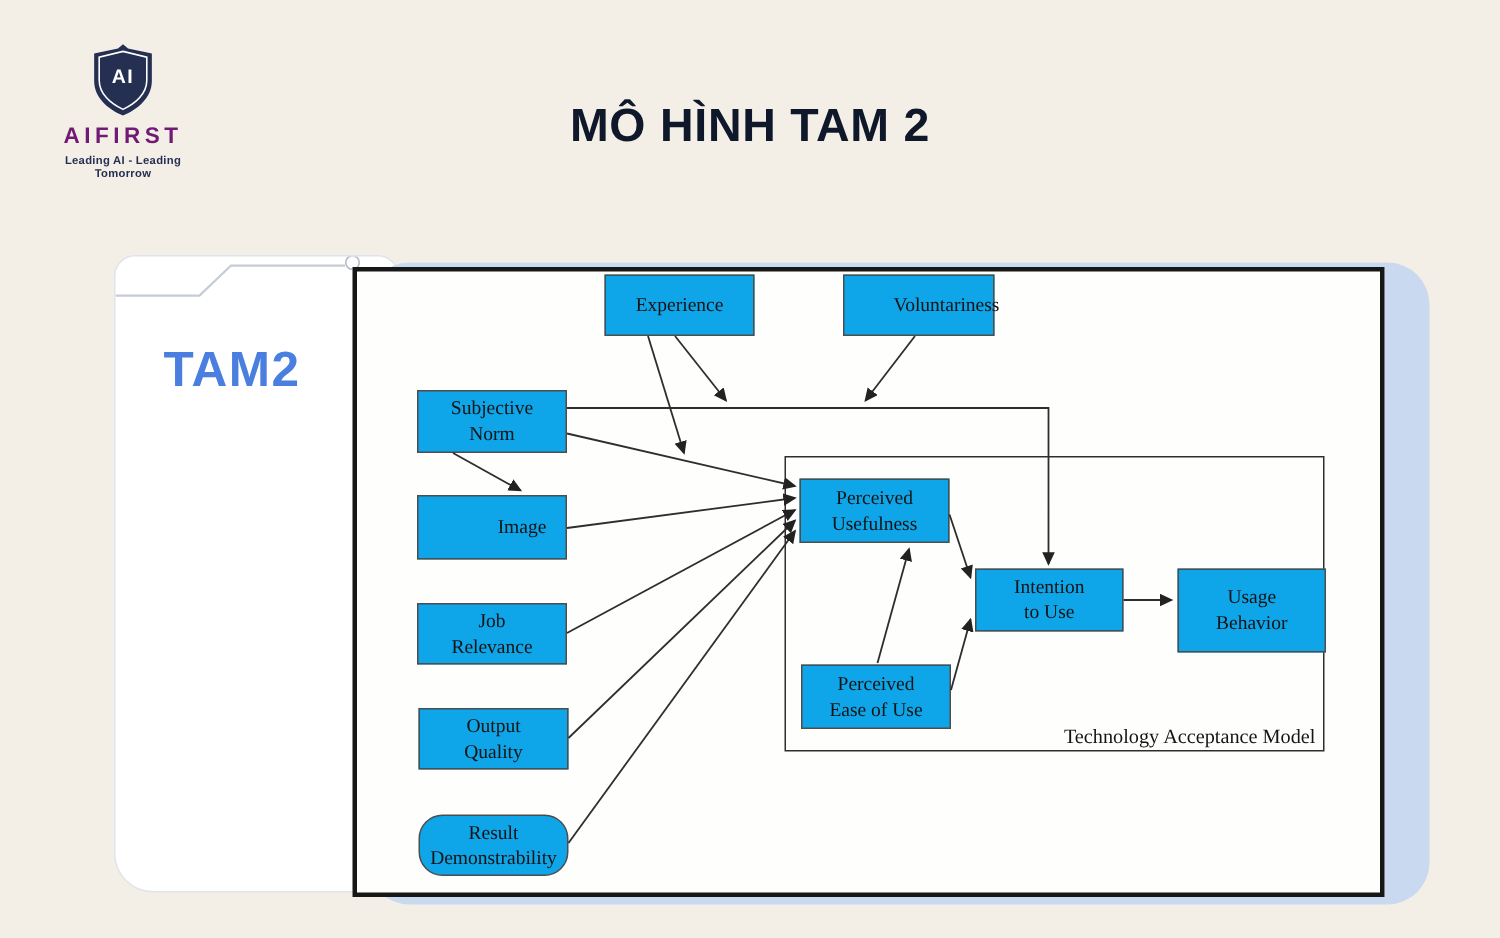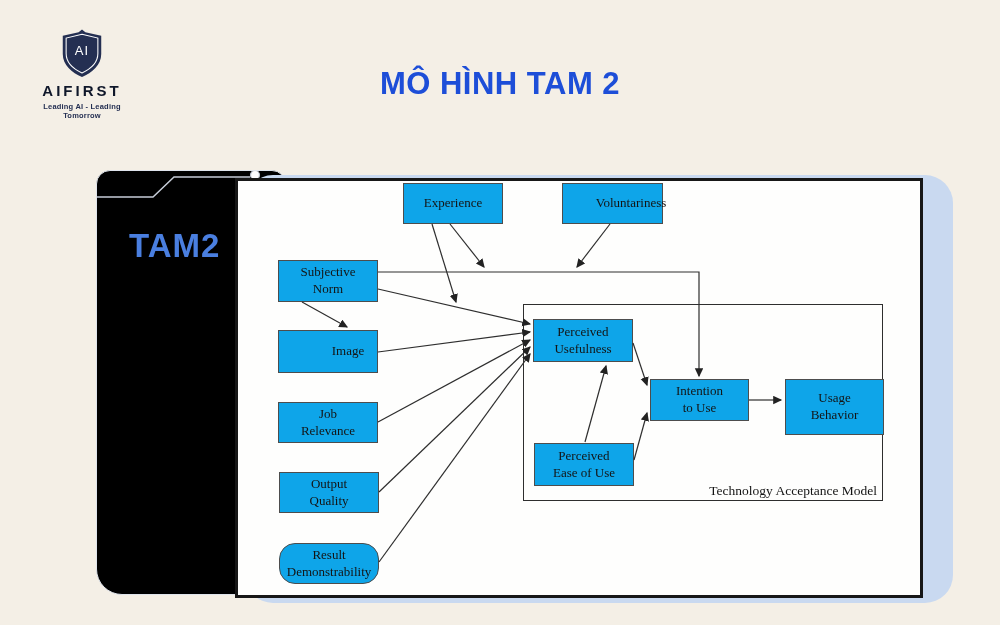--- a/index.html
+++ b/index.html
@@ -9,34 +9,34 @@
     font-family:"Liberation Sans", sans-serif;
   }
   .stage{position:relative;width:1000px;height:625px;}
 
   
   .logo{position:absolute;left:26px;top:28px;width:112px;text-align:center;}
   .shield-wrap{position:relative;width:52px;height:50px;margin:0 auto;}
   .shield-wrap svg{display:block;}
   .shield-text{
     position:absolute;left:0;top:15px;width:100%;text-align:center;
-    color:#ffffff;font-size:13px;font-weight:normal;letter-spacing:1px;
+    color:#ffffff;font-size:13px;font-weight:bold;letter-spacing:1px;
   }
-  .brand{margin-top:4px;font-size:15px;font-weight:bold;letter-spacing:3px;color:#0f172a;}
+  .brand{margin-top:4px;font-size:15px;font-weight:bold;letter-spacing:3px;color:#701a75;}
   .tagline{margin-top:3px;font-size:7.5px;font-weight:bold;letter-spacing:.2px;color:#242f52;}
 
   .page-title{
     position:absolute;left:0;right:0;top:66px;margin:0;text-align:center;
-    font-size:31px;font-weight:800;letter-spacing:.5px;color:#1d4ed8;
+    font-size:31px;font-weight:800;letter-spacing:.5px;color:#0f172a;
   }
 
   
   .card{
-    position:absolute;left:96px;top:170px;width:190px;height:425px;
-    background:#000000;border:1px solid #dfe4ec;box-sizing:border-box;
+    position:absolute;left:76px;top:170px;width:190px;height:425px;
+    background:#ffffff;border:1px solid #dfe4ec;box-sizing:border-box;
     border-radius:14px 14px 14px 26px;
   }
   .card-deco{position:absolute;left:0;top:0;pointer-events:none;}
   .card-label{
     position:absolute;left:32px;top:56px;
     font-size:33px;font-weight:bold;letter-spacing:1px;color:#4a7fe0;
   }
   .accent-band{
     position:absolute;left:245px;top:175px;width:708px;height:428px;
     background:#c9d9f0;border-radius:28px;

